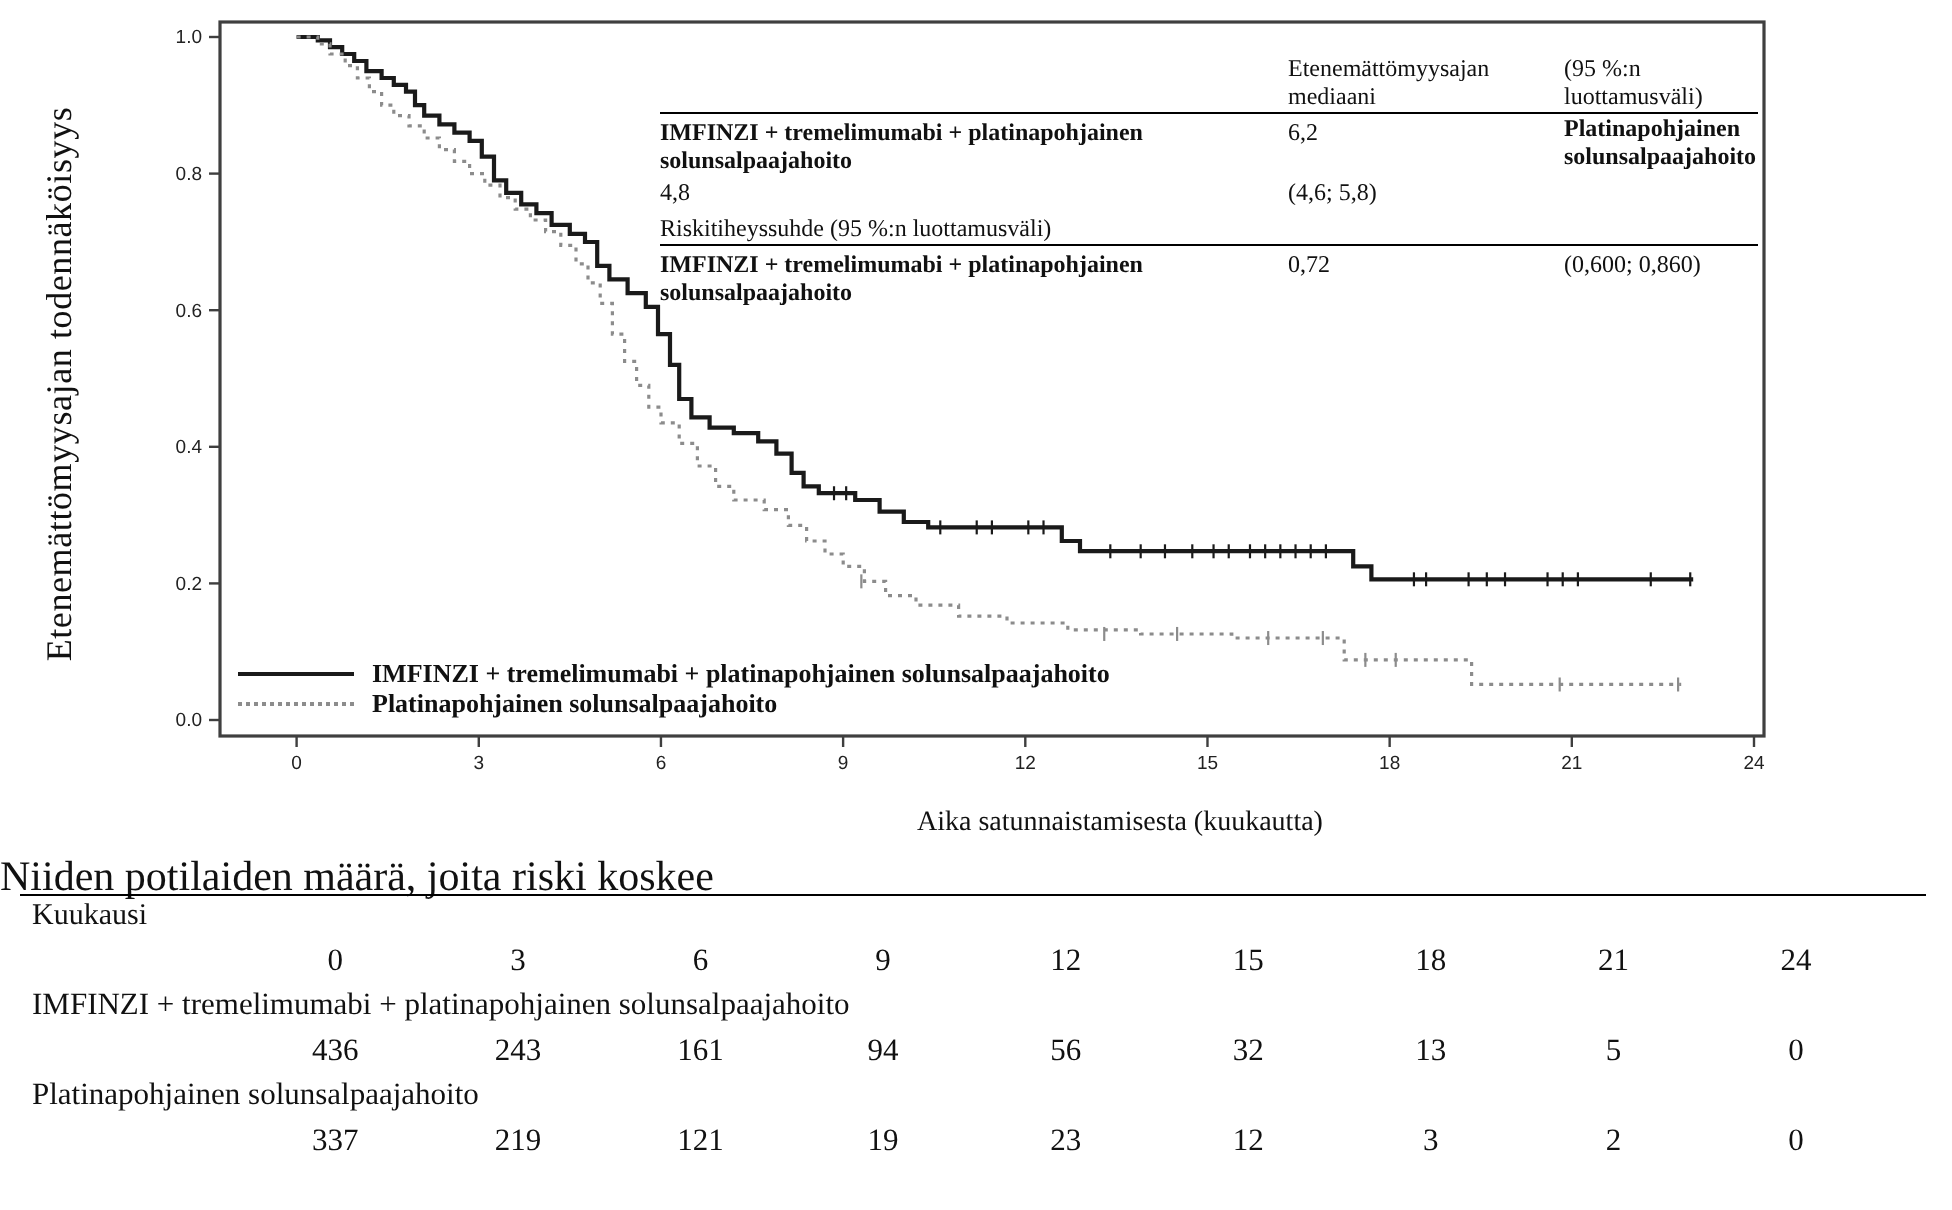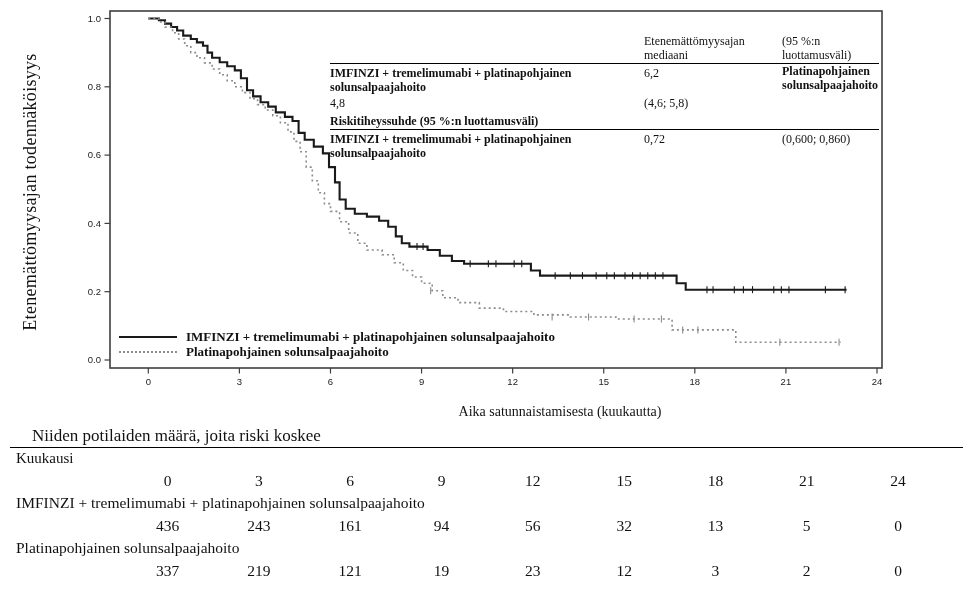--- a/index.html
+++ b/index.html
@@ -8,34 +8,34 @@
   
   #km-svg{position:absolute;left:0;top:0;}
   #km-svg text.tick{font-family:"Liberation Sans",sans-serif;font-size:9.5px;fill:#222;}
   
   .ytitle{position:absolute;left:30px;top:192px;transform:translate(-50%,-50%) rotate(-90deg);
           white-space:nowrap;font-size:18px;letter-spacing:.3px;}
   
   .xtitle{position:absolute;left:310px;top:404px;width:500px;text-align:center;font-size:14px;}
   
   .stats{position:absolute;left:330px;top:27px;width:549px;font-size:12px;line-height:1.18;}
-  .st-grid{display:grid;grid-template-columns:314px 138px 97px;margin-top:7px;}
+  .st-grid{display:grid;grid-template-columns:314px 138px 97px;}
   .st-cell{padding:0 2px 1px 0;}
   .st-head{border-bottom:1.5px solid #000;}
   .st-label{font-weight:bold;}
-  .st-span{grid-column:1 / span 3;font-weight:bold;border-bottom:1.5px solid #000;padding:3px 0 1px 0;}
+  .st-span{grid-column:1 / span 3;font-weight:normal;border-bottom:1.5px solid #000;padding:3px 0 1px 0;}
   .st-pad{padding-top:2px;}
   
   .legend{position:absolute;left:119px;top:329px;}
   .legend-row{display:flex;align-items:center;height:15px;}
   .legend-line{width:58px;height:0;border-top:2.2px solid #1a1a1a;margin-right:9px;}
   .legend-line.dotted{border-top:2px dotted #8c8c8c;}
   .legend-label{font-weight:bold;font-size:13px;white-space:nowrap;}
   
-  .rt-title{position:absolute;left:32px;top:426px;font-size:17px;}
+  .rt-title{position:absolute;left:0;top:426px;font-size:21px;}
   .rt-rule{position:absolute;left:10px;top:447px;width:953px;border-top:1.6px solid #000;}
   .rt-kuukausi{position:absolute;left:16px;top:450px;font-size:15px;}
   .rt-grid{position:absolute;left:122px;width:822px;display:grid;
            grid-template-columns:repeat(9,91.3px);font-size:15.5px;}
   .rt-grid span{text-align:center;}
   .rt-group{position:absolute;left:16px;font-size:15.5px;white-space:nowrap;}
 </style>
 </head>
 <body>
 

